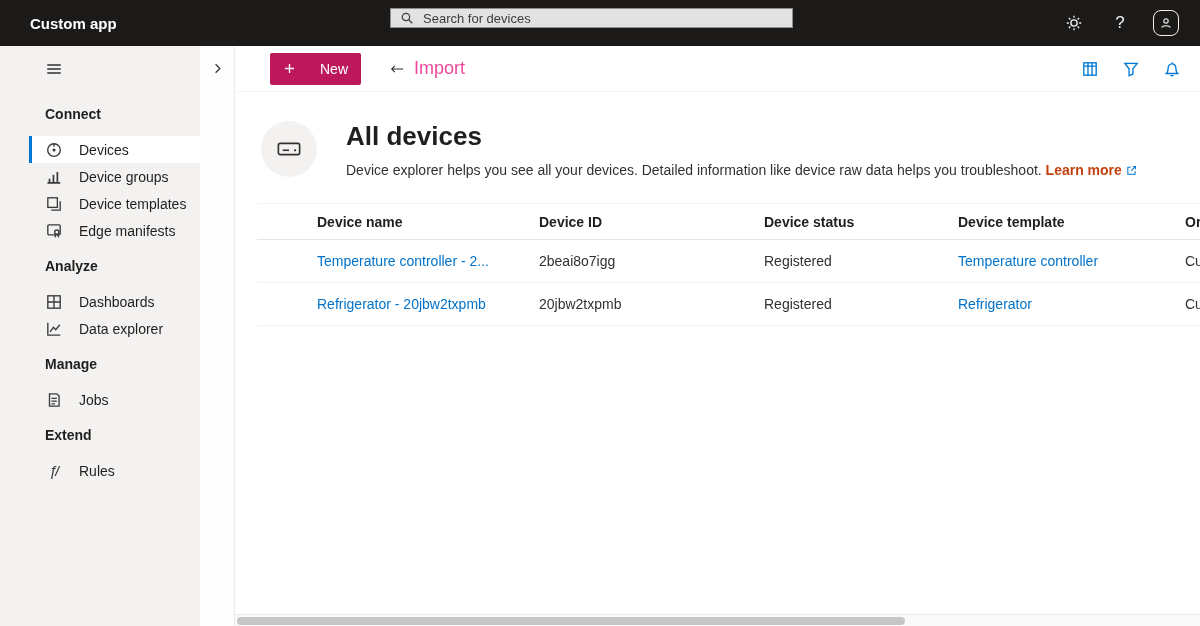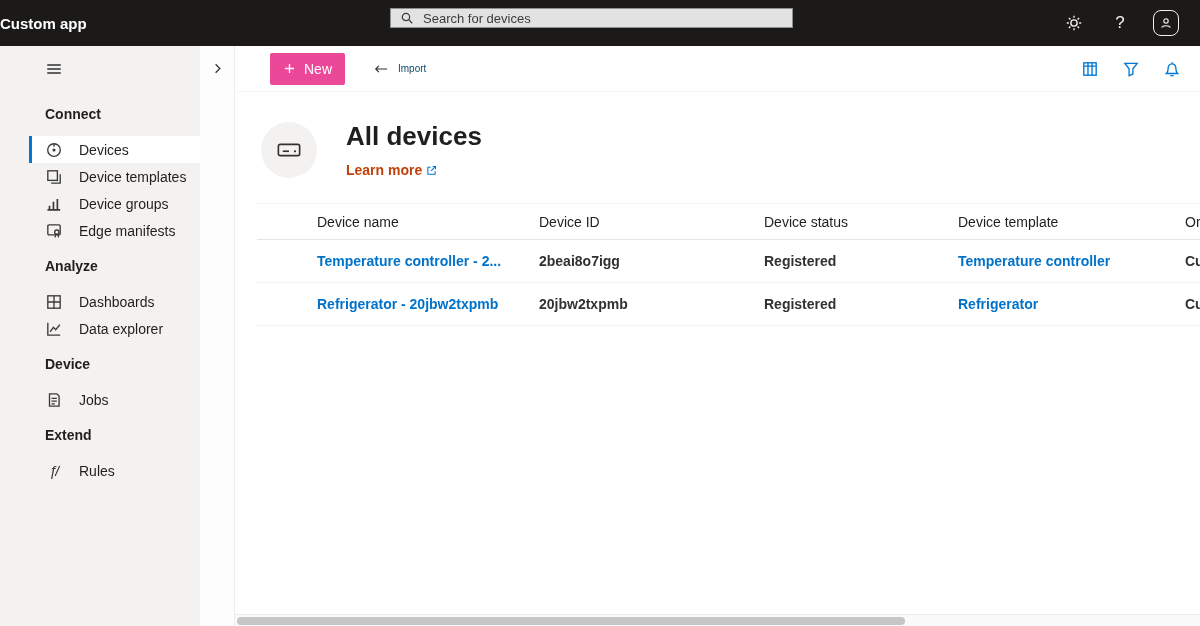--- a/index.html
+++ b/index.html
@@ -6,21 +6,21 @@
   html,body { margin:0; padding:0; }
   body {
     width:1200px; height:626px; overflow:hidden;
     font-family:"Liberation Sans", sans-serif;
     background:#fff; color:#201f1e; font-size:14px;
   }
   svg { display:block; }
 
   
   .topbar { height:46px; background:#1b1a19; display:flex; align-items:center; position:relative; }
-  .app-title { color:#fff; font-weight:bold; font-size:15px; white-space:nowrap; }
+  .app-title { color:#fff; font-weight:bold; font-size:15px; padding-left:30px; white-space:nowrap; }
   .search-box {
     position:absolute; left:390px; top:8px; width:403px; height:20px;
     background:#e2e2e2; border:1px solid #8f8f8f; display:flex; align-items:center;
     padding:0 9px; gap:7px;
   }
   .search-box input {
     flex:1; border:none; background:transparent; outline:none;
     font-size:13px; color:#222; font-family:inherit;
   }
   .search-box input::placeholder { color:#3b3b3b; opacity:1; }
@@ -39,43 +39,43 @@
   .nav-item { height:27px; display:flex; align-items:center; padding-left:16px; gap:16px; font-size:14px; color:#201f1e; cursor:pointer; }
   .nav-item .nicon { width:18px; height:18px; color:#3b3a39; flex-shrink:0; }
   .nav-item.selected { background:#fff; border-left:3px solid #0078d4; padding-left:13px; }
   .rail { width:35px; background:#fdfdfd; border-right:1px solid #ececec; flex-shrink:0; padding-top:15px; display:flex; justify-content:center; align-items:flex-start; color:#323130; }
   .rail-btn { cursor:pointer; }
 
   
   .content { flex:1; position:relative; background:#fff; overflow:hidden; }
   .cmdbar { height:46px; display:flex; align-items:center; padding:0 19px 0 35px; border-bottom:1px solid #f5f5f5; }
   .btn-new {
-    background:#ec4899; color:#fff; border:none; height:32px; padding:0 13px;
-    font-size:14px; display:flex; align-items:center; gap:8px; border-radius:2px;
+    background:#be185d; color:#fff; border:none; height:32px; padding:0 13px;
+    font-size:14px; display:flex; align-items:center; gap:24px; border-radius:2px;
     cursor:pointer; font-family:inherit;
   }
   .btn-import {
-    display:flex; align-items:center; gap:9px; margin-left:22px; font-size:10px;
-    color:#0c4a6e; cursor:pointer; background:none; border:none; font-family:inherit;justify-content:space-between;
+    display:flex; align-items:center; gap:9px; margin-left:22px; font-size:18px;
+    color:#ec4899; cursor:pointer; background:none; border:none; font-family:inherit;justify-content:space-between;
   }
   .cmdbar-right { margin-left:auto; display:flex; align-items:center; gap:23px; color:#0078d4; }
   .cmd-icon { width:18px; height:18px; cursor:pointer; color:#0078d4; }
 
-  .page-head { display:flex; align-items:flex-end; padding:27px 0 0 26px; gap:29px; }
+  .page-head { display:flex; align-items:center; padding:27px 0 0 26px; gap:29px; }
   .head-circle { width:56px; height:56px; border-radius:50%; background:#f3f2f1; display:flex; align-items:center; justify-content:center; color:#323130; flex-shrink:0; }
   .page-title { font-size:26px; font-weight:600; margin:2px 0 10px; color:#201f1e; }
   .page-desc { font-size:14px; color:#323130; white-space:nowrap; }
   .learn-more { color:#c2410c; font-weight:600; cursor:pointer; display:inline-flex; align-items:center; gap:3px; }
   .ext-icon { display:inline-block; color:#0078d4; }
 
   
   .table-wrap { margin:25px 0 0 22px; overflow:hidden; }
   table { border-collapse:collapse; table-layout:fixed; width:1048px; font-size:14px; }
-  th { text-align:left; font-weight:400; height:36px; padding:0; color:#201f1e; border-bottom:1px solid #e5e5e5; border-top:1px solid #f5f5f5; cursor:pointer; white-space:nowrap; }
-  td { height:43px; padding:0; border-bottom:1px solid #f3f2f1; color:#323130; white-space:nowrap; overflow:hidden;font-weight:bold; }
+  th { text-align:left; font-weight:700; height:36px; padding:0; color:#201f1e; border-bottom:1px solid #e5e5e5; border-top:1px solid #f5f5f5; cursor:pointer; white-space:nowrap; }
+  td { height:43px; padding:0; border-bottom:1px solid #f3f2f1; color:#323130; white-space:nowrap; overflow:hidden; }
   th.first, td.first { padding-left:60px; }
   .cell-link { color:#0072c9; cursor:pointer; }
 
   
   .hscroll { position:absolute; left:0; right:0; bottom:0; height:12px; background:#f9f9f9; border-top:1px solid #ececec; cursor:default; }
   .hscroll-thumb { position:absolute; left:2px; top:2px; width:668px; height:8px; background:#c6c6c6; border-radius:4px; cursor:pointer; }
 </style>
 </head>
 <body>
 
@@ -134,35 +134,35 @@
           <circle cx="8" cy="8" r="5.6"></circle>
             <circle cx="8" cy="8" r="1.4" fill="currentColor" stroke="none"></circle>
             <path d="M8 2.4 V5"></path>
         </svg>
       </span>
       <span>Devices</span>
     </div>
 
     <div class="nav-item">
       <span class="nicon">
+        <svg width="18" height="18" viewBox="0 0 16 16" fill="none" stroke="currentColor" stroke-width="1.5">
+          <path d="M4 13.2 V9.5 M7.5 13.2 V6 M11 13.2 V3.5 M2.2 13.2 H13.5"></path>
+        </svg>
+      </span>
+      <span>Device groups</span>
+    </div>
+
+    <div class="nav-item">
+      <span class="nicon">
         <svg width="18" height="18" viewBox="0 0 16 16" fill="none" stroke="currentColor" stroke-width="1.2">
           <rect x="2.5" y="2.5" width="8.5" height="8.5"></rect>
             <path d="M13.5 5.5 V13.5 H5.5"></path>
         </svg>
       </span>
       <span>Device templates</span>
-    </div>
-
-    <div class="nav-item">
-      <span class="nicon">
-        <svg width="18" height="18" viewBox="0 0 16 16" fill="none" stroke="currentColor" stroke-width="1.5">
-          <path d="M4 13.2 V9.5 M7.5 13.2 V6 M11 13.2 V3.5 M2.2 13.2 H13.5"></path>
-        </svg>
-      </span>
-      <span>Device groups</span>
     </div>
 
     <div class="nav-item">
       <span class="nicon">
         <svg width="18" height="18" viewBox="0 0 16 16" fill="none" stroke="currentColor" stroke-width="1.2">
           <rect x="2.5" y="2.5" width="11" height="9" rx="1"></rect>
           <circle cx="10.5" cy="9" r="1.9"></circle>
           <path d="M9.6 10.7 L8.9 13.6 M11.4 10.7 L12.1 13.6"></path>
         </svg>
       </span>
@@ -184,21 +184,21 @@
     <div class="nav-item">
       <span class="nicon">
         <svg width="18" height="18" viewBox="0 0 16 16" fill="none" stroke="currentColor" stroke-width="1.2">
           <path d="M2.5 2.5 V13.5 H13.5"></path>
             <path d="M4.5 10.5 L7.5 6.5 L9.5 8.6 L13.2 4.2"></path>
         </svg>
       </span>
       <span>Data explorer</span>
     </div>
 
-    <div class="nav-header">Device</div>
+    <div class="nav-header">Manage</div>
 
     <div class="nav-item">
       <span class="nicon">
         <svg width="18" height="18" viewBox="0 0 16 16" fill="none" stroke="currentColor" stroke-width="1.2">
           <path d="M4 2.5 H10.5 L12.5 4.5 V13.5 H4 Z"></path>
             <path d="M5.8 6.5 H10.5 M5.8 9 H10.5 M5.8 11.5 H8.8"></path>
         </svg>
       </span>
       <span>Jobs</span>
     </div>
@@ -271,20 +271,21 @@
       <div class="head-circle">
         <svg width="30" height="30" viewBox="0 0 24 24" fill="none" stroke="currentColor" stroke-width="1.3">
           <rect x="3.5" y="7.5" width="17" height="9" rx="1.5"></rect>
           <path d="M7 13 H12"></path>
           <circle cx="16.8" cy="13" r="0.9" fill="currentColor" stroke="none"></circle>
         </svg>
       </div>
       <div>
         <h1 class="page-title">All devices</h1>
         <div class="page-desc">
+          <span>Device explorer helps you see all your devices. Detailed information like device raw data helps you troubleshoot.</span>
           <span class="learn-more">
             <span>Learn more</span>
             <span class="ext-icon">
               <svg width="13" height="13" viewBox="0 0 16 16" fill="none" stroke="currentColor" stroke-width="1.3">
                 <path d="M7 4 H3.5 V12.5 H12.5 V9"></path>
                 <path d="M7.5 8.5 L13 3 M9.5 3 H13 V6.5"></path>
               </svg>
             </span>
           </span>
         </div>

